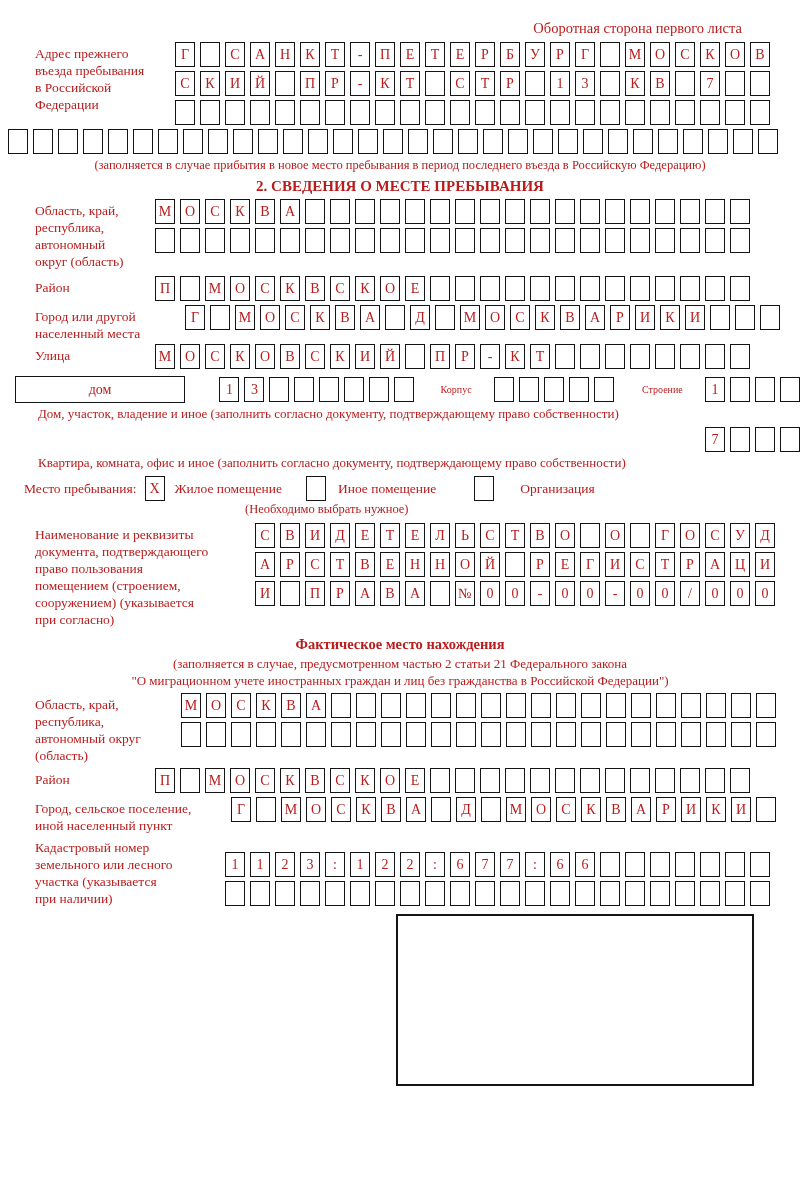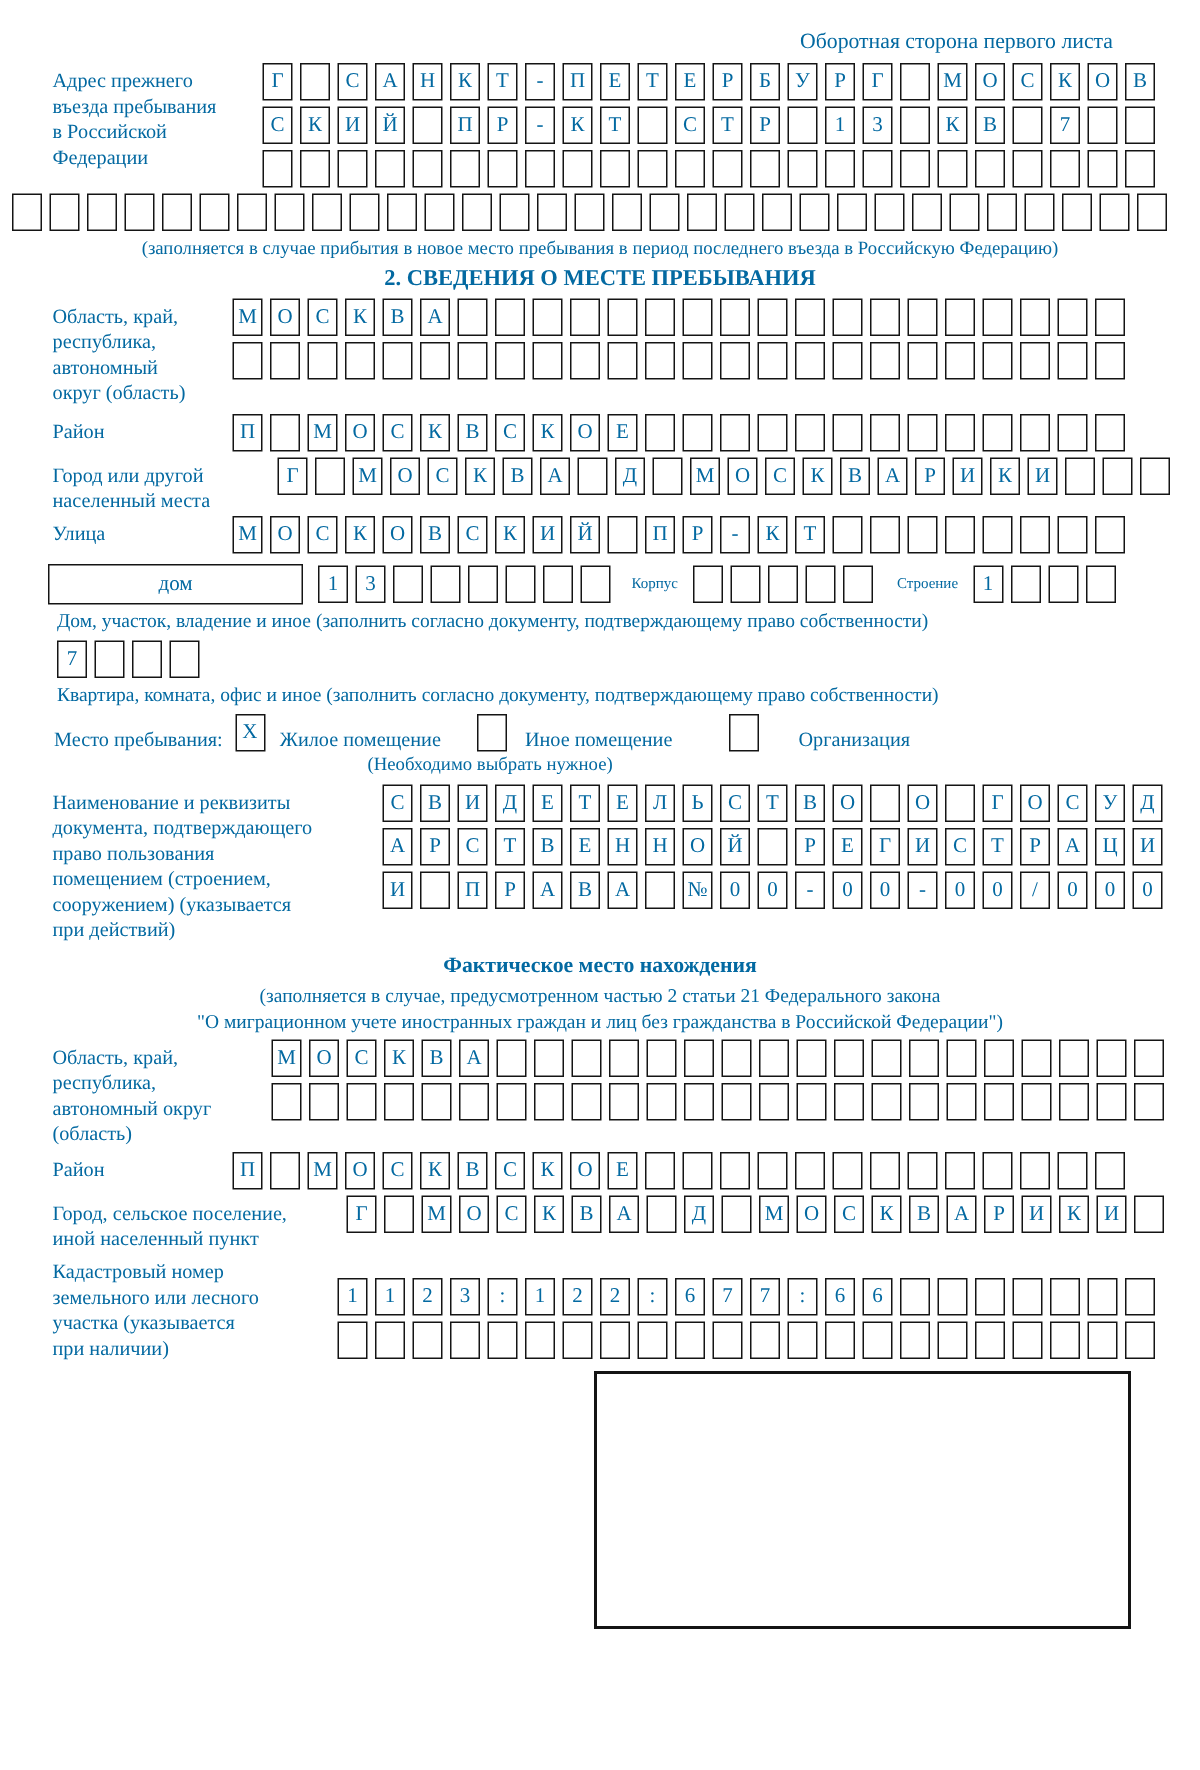--- a/index.html
+++ b/index.html
@@ -1,45 +1,45 @@
 <!DOCTYPE html>
 <html><head>
 <meta charset="utf-8">
 <style>
   html,body{margin:0;padding:0;background:#fff;}
   .page{
     width:800px;height:1180px;overflow:hidden;position:relative;
-    background:#fff;color:#0369a1;
+    background:#fff;color:#b91c1c;
     font-family:"Liberation Serif","DejaVu Serif",serif;
   }
   .hdr-note{margin-top:20px;padding-right:58px;text-align:right;font-size:14.5px;line-height:17px;}
   .field{display:flex;align-items:flex-start;margin-left:35px;}
   .flabel{font-size:13.5px;line-height:17px;white-space:pre-line;flex:none;padding-top:3px;}
   .w140{width:140px}.w120{width:120px}.w150{width:150px}.w220{width:220px}
   .w146{width:146px}.w196{width:196px}.w190{width:190px}
   .rows{display:flex;flex-direction:column;gap:4px;}
   .box-row{display:flex;gap:5px;}
   .cell{
     width:20px;height:25px;flex:none;box-sizing:border-box;
     border:1.5px solid #141414;background:#fff;
     display:flex;align-items:center;justify-content:center;
     font-size:14px;line-height:1;
   }
   .full-row{margin-left:8px;margin-top:4px;}
   .center-note{text-align:center;font-size:12.5px;line-height:16px;margin-top:3px;}
   .sec-title{text-align:center;font-weight:bold;font-size:15px;margin-top:5px;}
   .mt4{margin-top:4px}.mt6{margin-top:6px}.mt2{margin-top:2px}.mt8{margin-top:8px}
-  .house-row{display:flex;align-items:center;margin-left:32px;margin-top:7px;}
+  .house-row{display:flex;align-items:center;margin-left:15px;margin-top:7px;justify-content:space-between;}
   .namebox{
     box-sizing:border-box;border:1.5px solid #141414;height:27px;flex:none;
     display:flex;align-items:center;justify-content:center;font-size:14px;background:#fff;
   }
   .inline-lbl{font-size:10px;flex:none;}
   .small-note{margin-left:38px;margin-top:3px;font-size:13px;line-height:16px;}
-  .stay-row{display:flex;align-items:flex-end;margin-left:36px;margin-top:5px;font-size:13.5px;}
+  .stay-row{display:flex;align-items:center;margin-left:24px;margin-top:5px;font-size:13.5px;}
   .stay-note{margin-left:245px;font-size:12.5px;margin-top:1px;}
   .fact-note{text-align:center;font-size:13px;line-height:17px;margin-top:2px;}
   .stamp-box{
     margin-left:396px;margin-top:7px;width:358px;height:172px;
     box-sizing:border-box;border:2px solid #141414;background:#fff;
   }
   .stamp-caption{
     margin-left:398px;margin-top:5px;width:372px;
     text-align:center;font-size:13px;line-height:17px;
   }
@@ -379,21 +379,21 @@
     <span style="margin-left:26px;">Организация</span>
   </div>
   <div class="stay-note">(Необходимо выбрать нужное)</div>
 
   <div class="field mt6">
     <div class="flabel w220">Наименование и реквизиты
 документа, подтверждающего
 право пользования
 помещением (строением,
 сооружением) (указывается
-при действий)</div>
+при согласно)</div>
     <div class="rows">
       <div class="box-row">
           <span class="cell">С</span>
           <span class="cell">В</span>
           <span class="cell">И</span>
           <span class="cell">Д</span>
           <span class="cell">Е</span>
           <span class="cell">Т</span>
           <span class="cell">Е</span>
           <span class="cell">Л</span>

